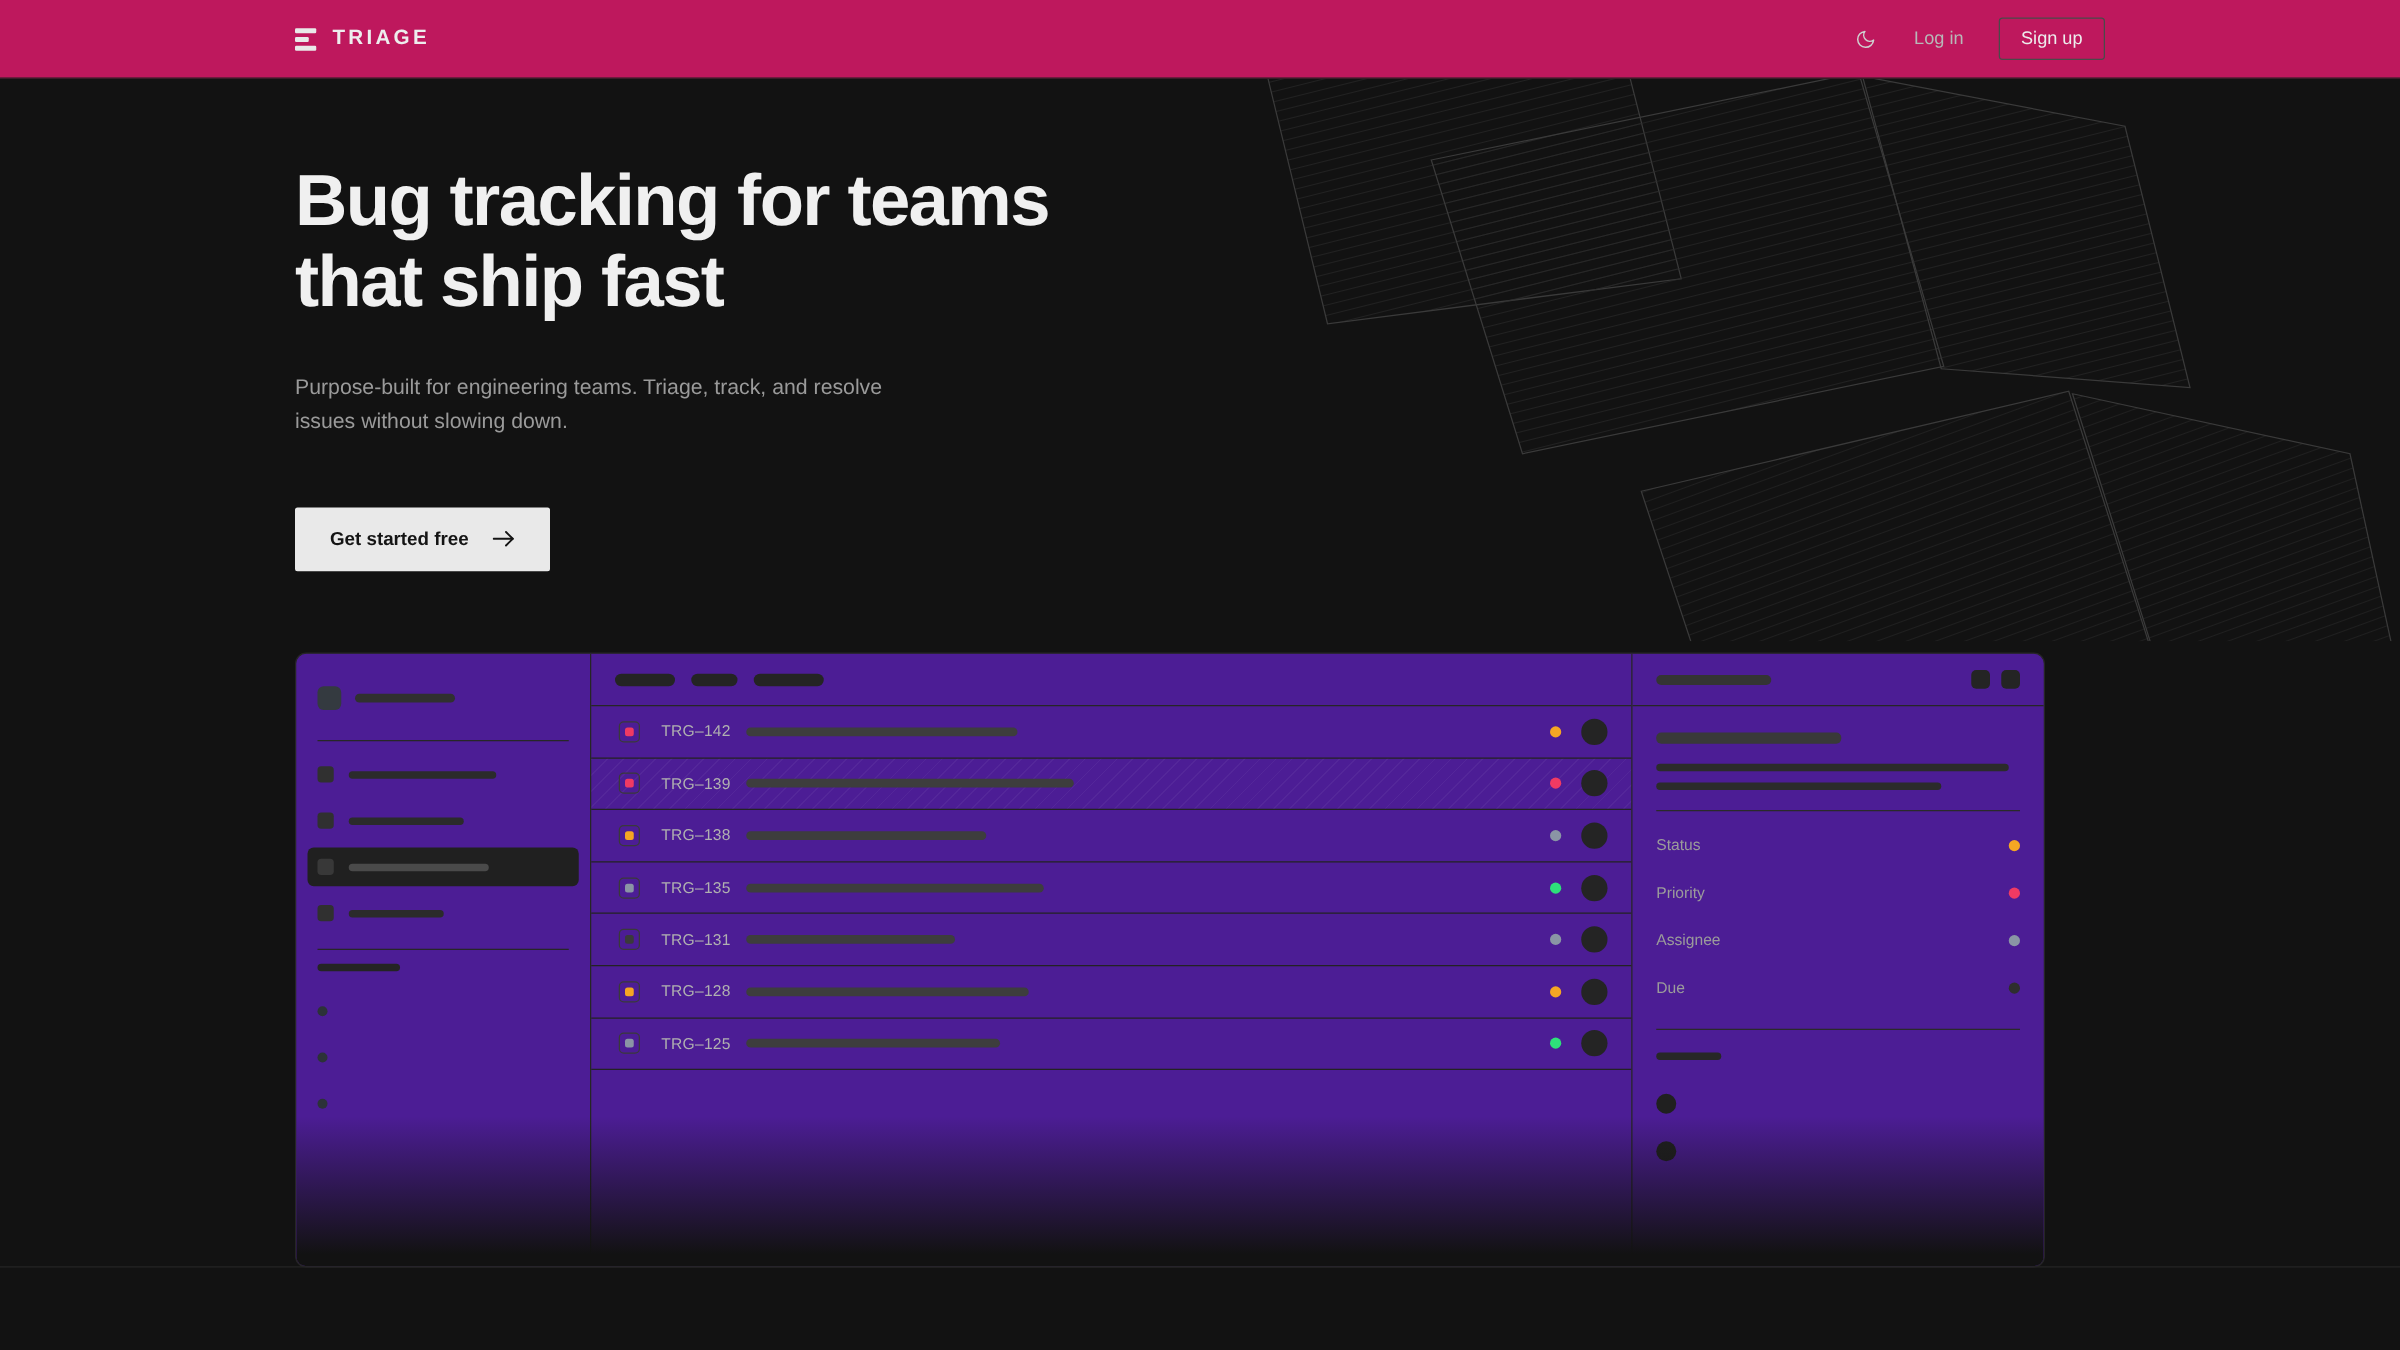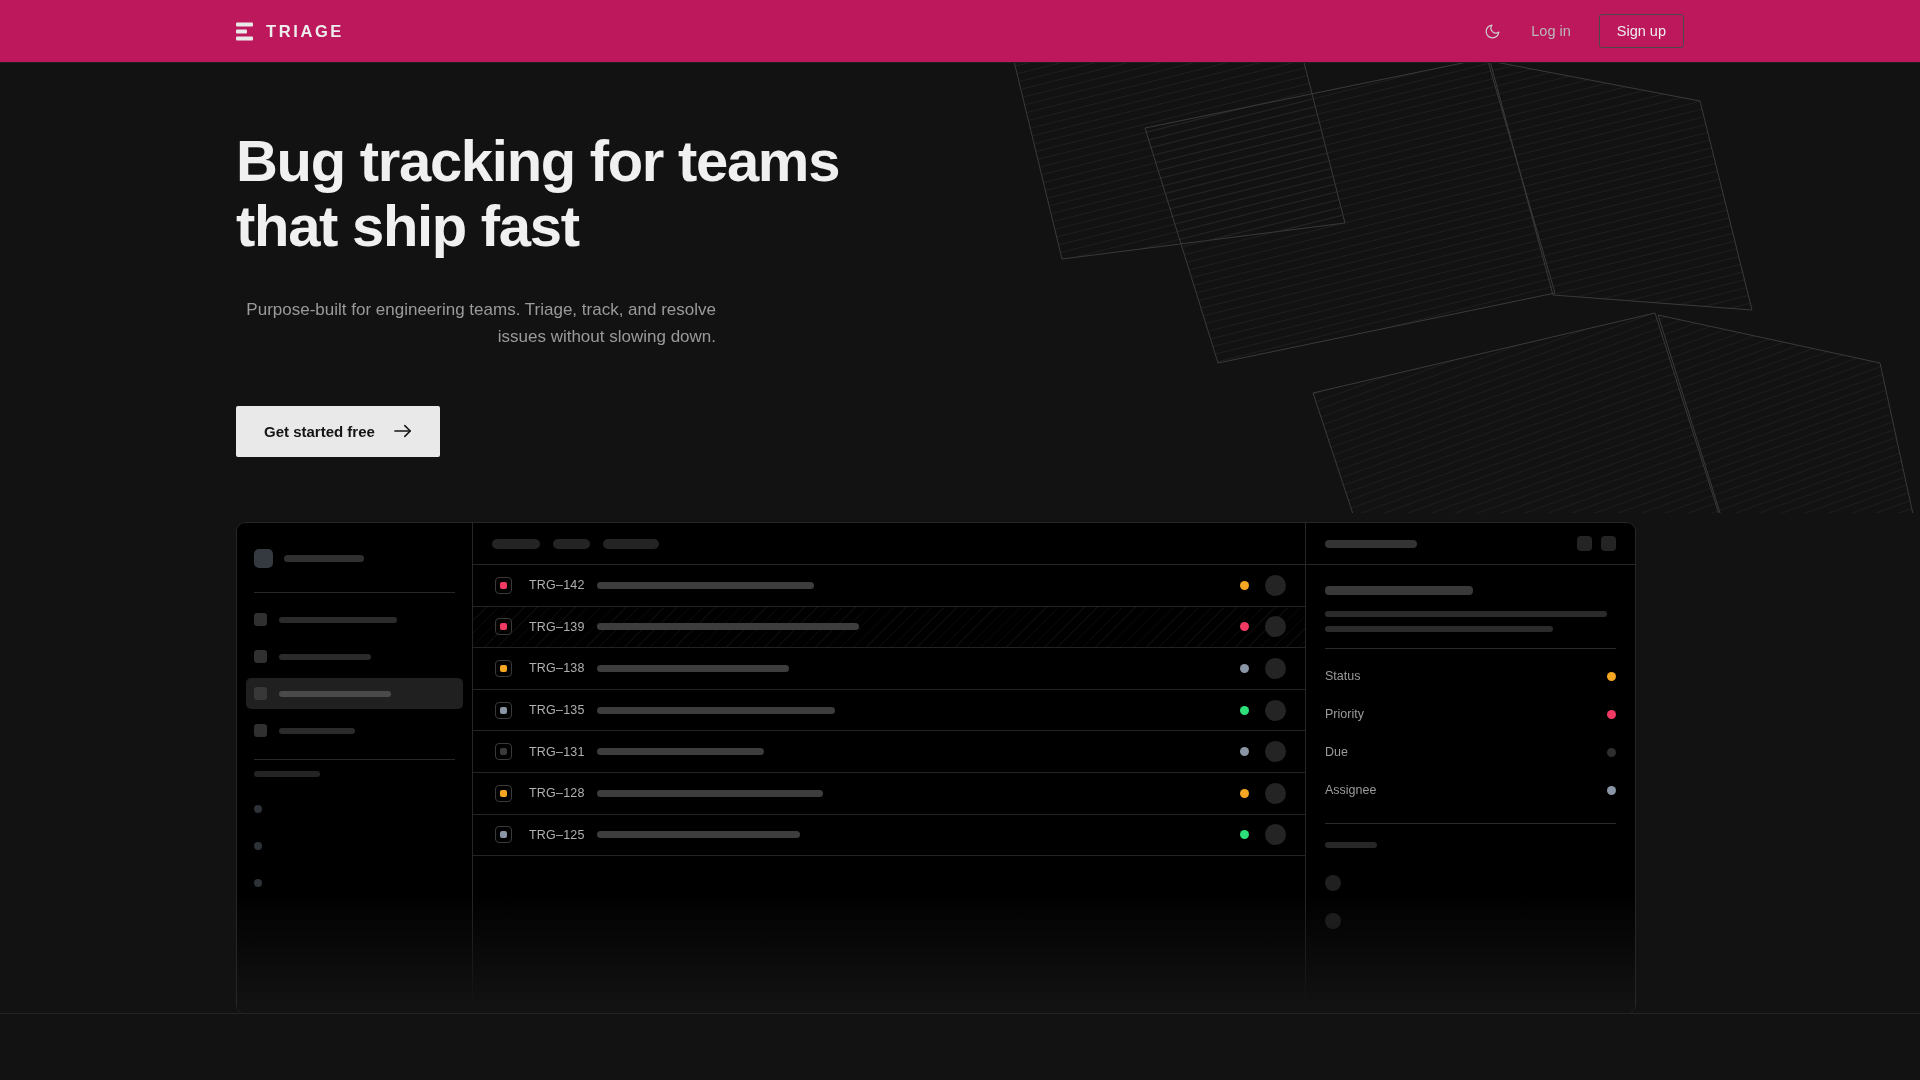--- a/index.html
+++ b/index.html
@@ -49,37 +49,37 @@
 
   .deco { position:absolute; inset:0; pointer-events:none; }
 
   .hero-content { position:absolute; left:236px; top:66px; width:760px; }
   .headline {
     font-size:58px; line-height:1.12; font-weight:bold; color:#f0f0f0;
     letter-spacing:-1.3px;
   }
   .subhead {
     margin-top:37px;
-    font-size:17px; line-height:1.62; color:#9a9a9a; max-width:480px;text-align:right;
+    font-size:17px; line-height:1.62; color:#9a9a9a; max-width:480px;
   }
   .cta {
     margin-top:55px;
     display:inline-flex; align-items:center; gap:19px;
     background:#e9e9e9; color:#141414;
     border:none; border-radius:2px;
     padding:17px 28px;
     font-size:15px; font-weight:bold; font-family:inherit; cursor:pointer;
   }
   .cta-arrow { display:flex; align-items:center; }
 
   
   .mock {
     position:absolute; left:236px; top:522px;
     width:1400px; height:492px;
-    background:#000000;
+    background:#4c1d95;
     border:1px solid #262626;
     border-radius:9px;
     display:flex; overflow:hidden;
   }
 
   
   .mk-side { width:236px; border-right:1px solid #262626; flex:none; padding:14px 17px 0; }
 
   .mk-ws { display:flex; align-items:center; gap:11px; height:42px; }
   .ws-ico { width:19px; height:19px; border-radius:5px; background:#343a40; flex:none; }
@@ -375,26 +375,26 @@
 
       <div class="meta">
         <span class="meta-lbl">Status</span>
         <span class="meta-val" style="background:#f5a623"></span>
       </div>
       <div class="meta">
         <span class="meta-lbl">Priority</span>
         <span class="meta-val" style="background:#f03a63"></span>
       </div>
       <div class="meta">
+        <span class="meta-lbl">Assignee</span>
+        <span class="meta-val" style="background:#8a95a5"></span>
+      </div>
+      <div class="meta">
         <span class="meta-lbl">Due</span>
         <span class="meta-val" style="background:#2e2e2e"></span>
-      </div>
-      <div class="meta">
-        <span class="meta-lbl">Assignee</span>
-        <span class="meta-val" style="background:#8a95a5"></span>
       </div>
 
       <div class="act-div"></div>
       <div class="act-lbl"></div>
       <div class="act-row">
           <span class="act-av"></span>
         </div>
       <div class="act-row">
           <span class="act-av"></span>
         </div>

